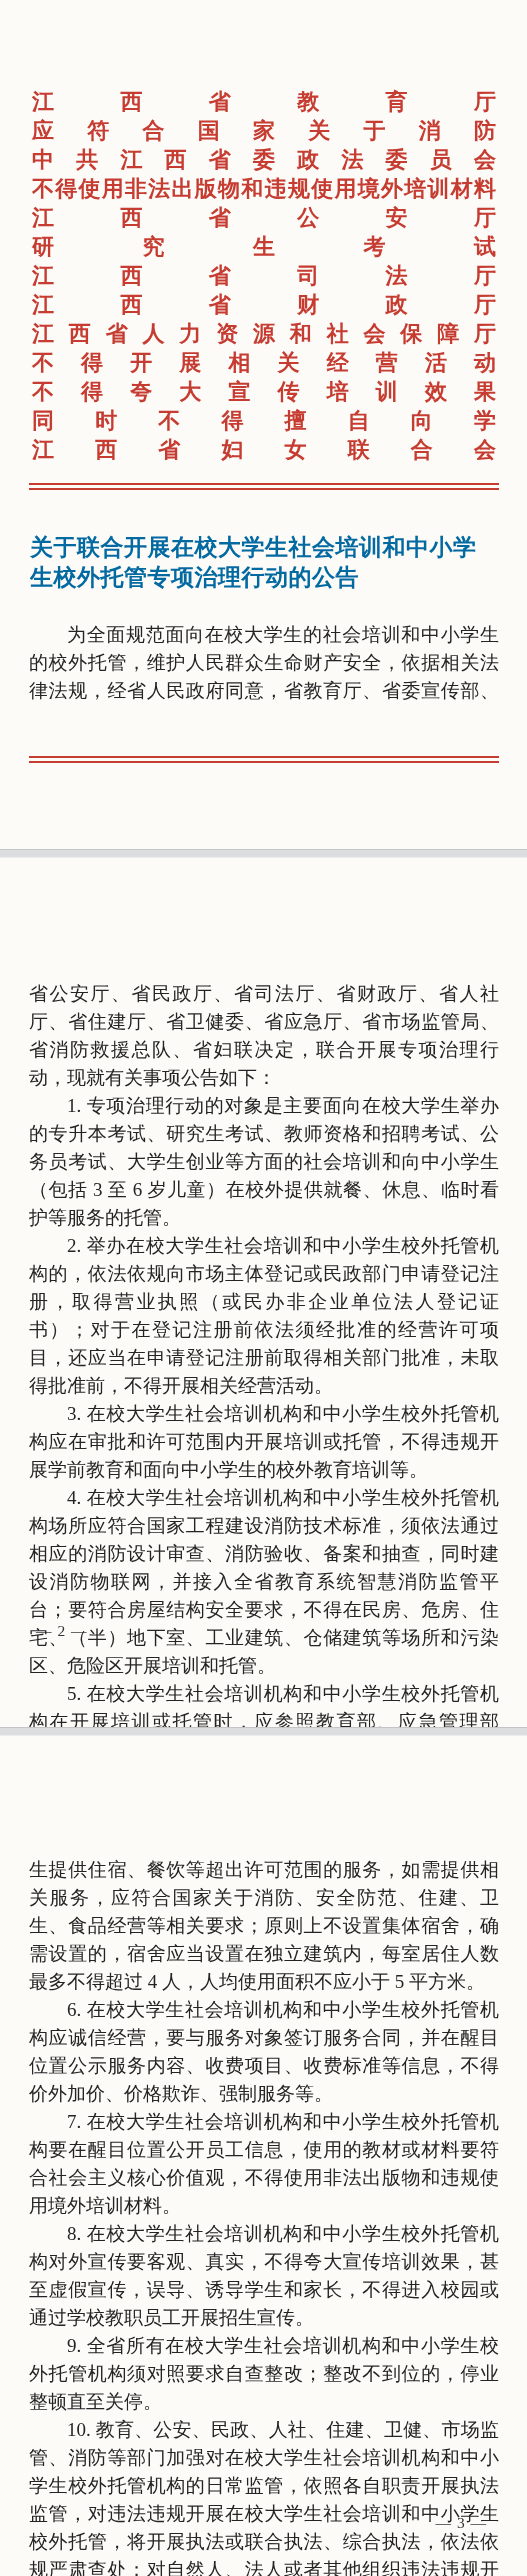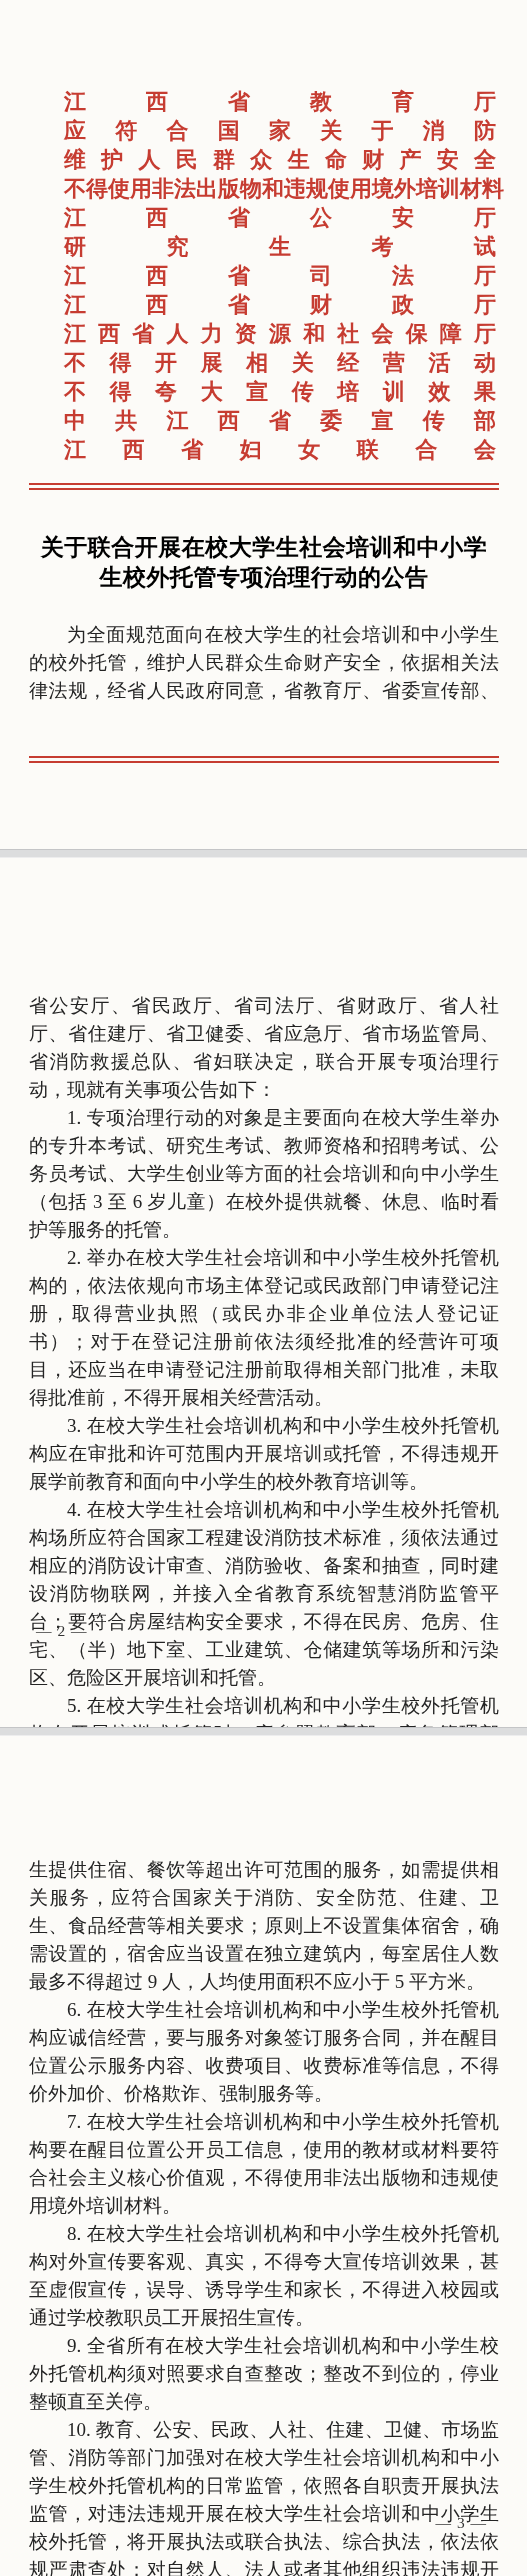--- a/index.html
+++ b/index.html
@@ -13,66 +13,66 @@
   .page-gap{height:7.2px;background:#dcddde;border-top:0.5px solid #c4c5c7;border-bottom:0.5px solid #ededee;}
 
   
   .page-1{height:849px;}
   .letterhead{padding-top:87px;}
   .hdr-line{
     height:29px;line-height:29px;
     padding:0 32px;
     font-size:22px;font-weight:bold;color:#c63c31;
     text-align:justify;text-align-last:justify;
-    white-space:nowrap;overflow:hidden;margin-left:32px;
+    white-space:nowrap;overflow:hidden;
   }
   .red-rule{height:2.6px;border-top:2.1px solid #c63c31;border-bottom:2.1px solid #c63c31;margin:0 29px;}
   .rule-a{margin-top:19px;}
   .rule-b{position:absolute;left:0;right:0;top:756px;}
   .doc-title{
     margin:43px 30px 0;height:64px;overflow:hidden;
     font-size:23px;font-weight:bold;line-height:30px;
-    text-align:center;color:#000000;letter-spacing:0.5px;
+    text-align:left;color:#0369a1;letter-spacing:0.5px;
   }
   .intro-wrap{margin-top:24px;height:83px;overflow:hidden;}
 
   
   .body-text{padding:0 29px;}
   .body-text p.para{
     margin:0;font-size:19px;line-height:28px;
     text-align:justify;color:#242424;text-indent:2em;
   }
   .body-text p.para.cont{text-indent:0;}
   .page-label{position:absolute;font-size:15.5px;color:#333;letter-spacing:1px;}
 
   .page-2{height:869px;}
-  .page-2 .body-text{padding-top:122px;margin-top:12px;}
+  .page-2 .body-text{padding-top:122px;}
   .page-2 .page-label{left:36px;bottom:87px;}
 
   .page-3{height:873px;}
   .page-3 .body-text{padding-top:120px;}
   .page-3 .page-label{right:41px;bottom:77px;}
 </style>
 </head>
 <body>
 
 <div class="page page-1">
   <div class="letterhead">
       <div class="hdr-line">江西省教育厅</div>
       <div class="hdr-line">应符合国家关于消防</div>
-      <div class="hdr-line">维护人民群众生命财产安全</div>
+      <div class="hdr-line">中共江西省委政法委员会</div>
       <div class="hdr-line">不得使用非法出版物和违规使用境外培训材料</div>
       <div class="hdr-line">江西省公安厅</div>
       <div class="hdr-line">研究生考试</div>
       <div class="hdr-line">江西省司法厅</div>
       <div class="hdr-line">江西省财政厅</div>
       <div class="hdr-line">江西省人力资源和社会保障厅</div>
       <div class="hdr-line">不得开展相关经营活动</div>
       <div class="hdr-line">不得夸大宣传培训效果</div>
-      <div class="hdr-line">中共江西省委宣传部</div>
+      <div class="hdr-line">同时不得擅自向学</div>
       <div class="hdr-line">江西省妇女联合会</div>
     </div>
   <div class="red-rule rule-a"></div>
   <div class="doc-title">关于联合开展在校大学生社会培训和中小学生校外托管专项治理行动的公告</div>
   <div class="intro-wrap body-text">
     <p class="para">为全面规范面向在校大学生的社会培训和中小学生的校外托管，维护人民群众生命财产安全，依据相关法律法规，经省人民政府同意，省教育厅、省委宣传部、省委政法委、省委网信办、</p>
   </div>
   <div class="red-rule rule-b"></div>
 </div>
 <div class="page-gap"></div>
@@ -85,21 +85,21 @@
       <p class="para">3. 在校大学生社会培训机构和中小学生校外托管机构应在审批和许可范围内开展培训或托管，不得违规开展学前教育和面向中小学生的校外教育培训等。</p>
       <p class="para">4. 在校大学生社会培训机构和中小学生校外托管机构场所应符合国家工程建设消防技术标准，须依法通过相应的消防设计审查、消防验收、备案和抽查，同时建设消防物联网，并接入全省教育系统智慧消防监管平台；要符合房屋结构安全要求，不得在民房、危房、住宅、（半）地下室、工业建筑、仓储建筑等场所和污染区、危险区开展培训和托管。</p>
       <p class="para">5. 在校大学生社会培训机构和中小学生校外托管机构在开展培训或托管时，应参照教育部、应急管理部《校外培训机构消防安全管理九项规定》，落实消防安全管理规定，同时不得擅自向学</p>
     </div>
   <div class="page-label">— 2 —</div>
 </div>
 <div class="page-gap"></div>
 
 <div class="page page-3">
   <div class="body-text">
-      <p class="para cont">生提供住宿、餐饮等超出许可范围的服务，如需提供相关服务，应符合国家关于消防、安全防范、住建、卫生、食品经营等相关要求；原则上不设置集体宿舍，确需设置的，宿舍应当设置在独立建筑内，每室居住人数最多不得超过 9 人，人均使用面积不应小于 5 平方米。</p>
+      <p class="para cont">生提供住宿、餐饮等超出许可范围的服务，如需提供相关服务，应符合国家关于消防、安全防范、住建、卫生、食品经营等相关要求；原则上不设置集体宿舍，确需设置的，宿舍应当设置在独立建筑内，每室居住人数最多不得超过 4 人，人均使用面积不应小于 5 平方米。</p>
       <p class="para">6. 在校大学生社会培训机构和中小学生校外托管机构应诚信经营，要与服务对象签订服务合同，并在醒目位置公示服务内容、收费项目、收费标准等信息，不得价外加价、价格欺诈、强制服务等。</p>
       <p class="para">7. 在校大学生社会培训机构和中小学生校外托管机构要在醒目位置公开员工信息，使用的教材或材料要符合社会主义核心价值观，不得使用非法出版物和违规使用境外培训材料。</p>
       <p class="para">8. 在校大学生社会培训机构和中小学生校外托管机构对外宣传要客观、真实，不得夸大宣传培训效果，甚至虚假宣传，误导、诱导学生和家长，不得进入校园或通过学校教职员工开展招生宣传。</p>
       <p class="para">9. 全省所有在校大学生社会培训机构和中小学生校外托管机构须对照要求自查整改；整改不到位的，停业整顿直至关停。</p>
       <p class="para">10. 教育、公安、民政、人社、住建、卫健、市场监管、消防等部门加强对在校大学生社会培训机构和中小学生校外托管机构的日常监管，依照各自职责开展执法监管，对违法违规开展在校大学生社会培训和中小学生校外托管，将开展执法或联合执法、综合执法，依法依规严肃查处；对自然人、法人或者其他组织违法违规开展在校大学生社会培训和中小学生校外托管的，将依据</p>
     </div>
   <div class="page-label">— 3 —</div>
 </div>
 
 

